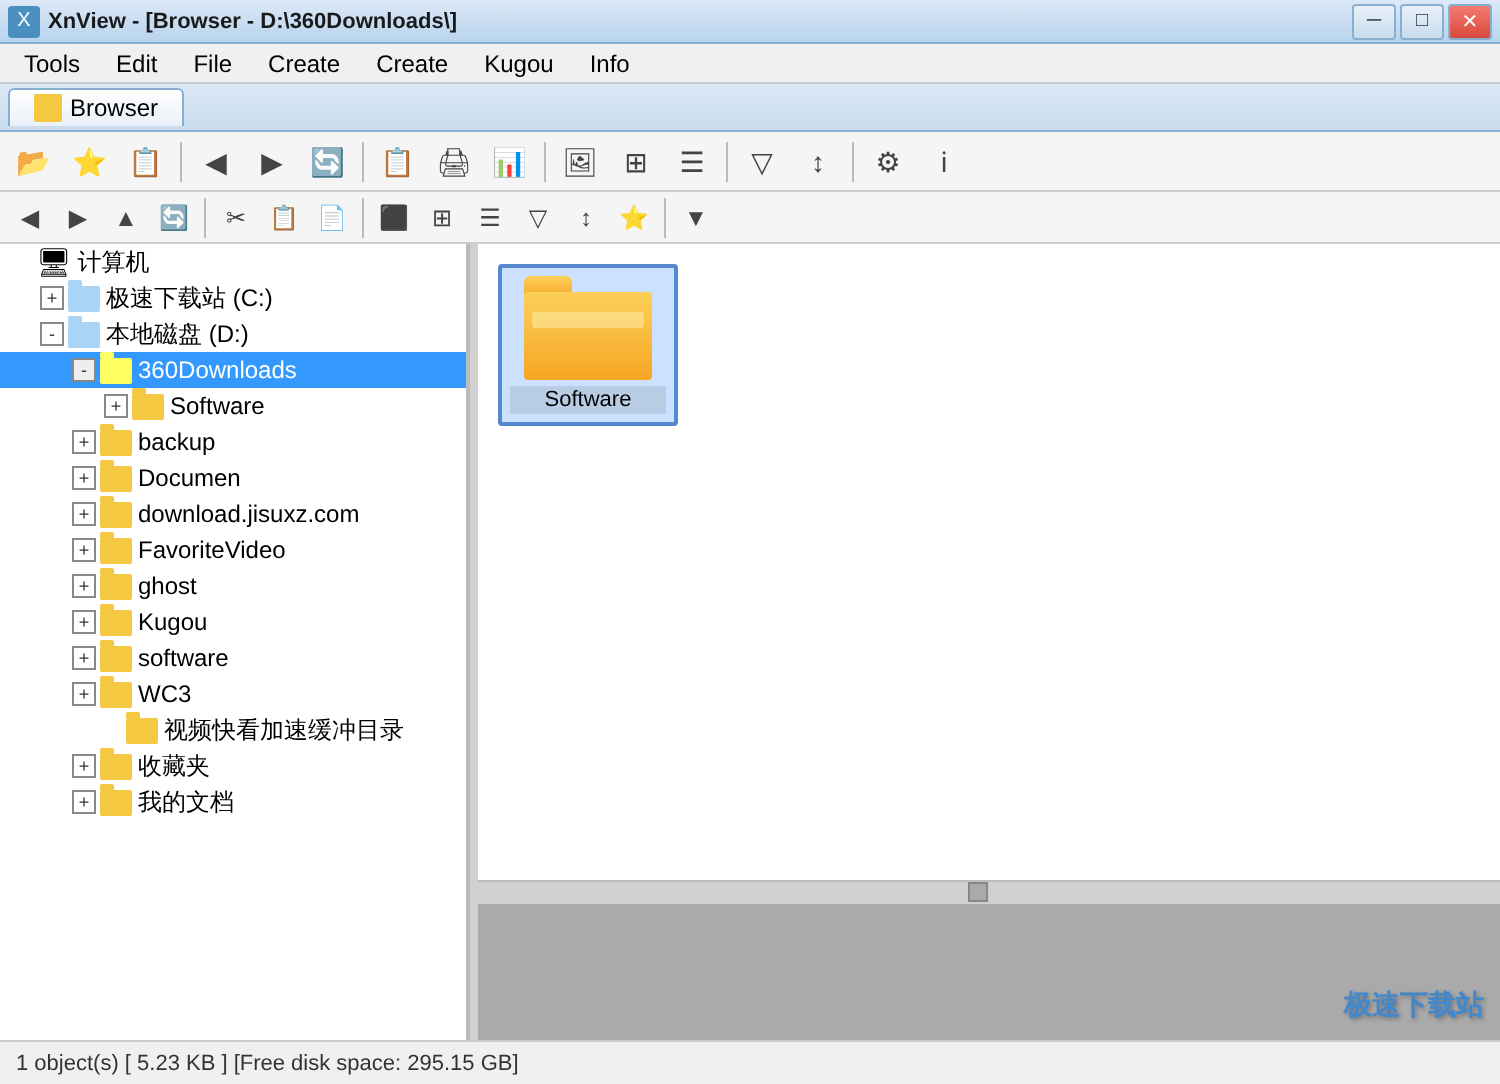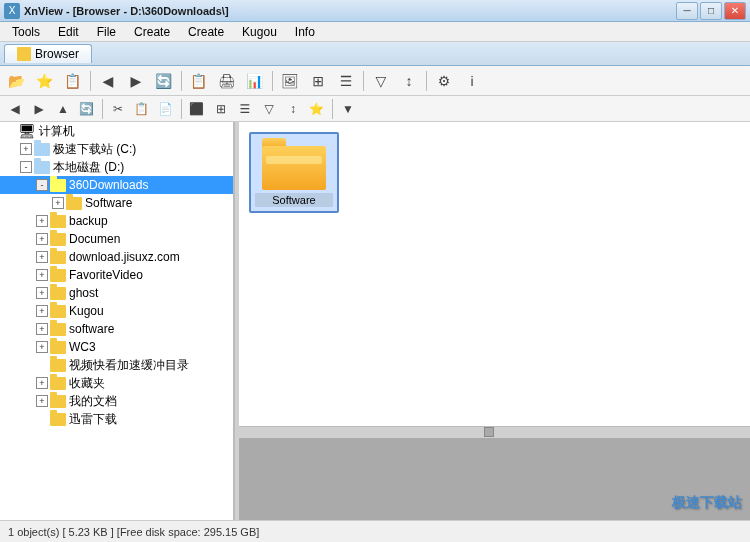--- a/index.html
+++ b/index.html
@@ -437,47 +437,41 @@
     </div>
 
     <div class="tree-item" style="padding-left: 4px;">
       <span style="width:32px; display:inline-block;"></span>
       <span class="expand-btn">+</span>
       <div class="folder-icon"></div>
       <span>WC3</span>
     </div>
 
 
-    <div class="tree-item" style="padding-left: 4px;">
+    <div class="tree-item" style="padding-left: 4px; margin-left: 13px;">
       <span style="width:32px; display:inline-block;"></span>
       <span class="expand-placeholder"></span>
       <div class="folder-icon"></div>
       <span>视频快看加速缓冲目录</span>
     </div>
 
     <div class="tree-item" style="padding-left: 4px;">
       <span style="width:32px; display:inline-block;"></span>
       <span class="expand-btn">+</span>
       <div class="folder-icon"></div>
       <span>收藏夹</span>
     </div>
 
     <div class="tree-item" style="padding-left: 4px;">
       <span style="width:32px; display:inline-block;"></span>
       <span class="expand-btn">+</span>
       <div class="folder-icon"></div>
       <span>我的文档</span>
     </div>
 
-    <div class="tree-item" style="padding-left: 4px;">
-      <span style="width:32px; display:inline-block;"></span>
-      <span class="expand-placeholder"></span>
-      <div class="folder-icon"></div>
-      <span>迅雷下载</span>
-    </div>
   </div>
 
   <div class="splitter"></div>
 
   <div class="content-panel">
     <div class="content-inner">
 
       <div class="file-item selected">
         <div class="big-folder">
           <div class="big-folder-tab"></div>
@@ -485,21 +479,21 @@
             <div class="big-folder-shine"></div>
           </div>
         </div>
         <div class="file-label">Software</div>
       </div>
     </div>
 
     <div style="height:12px; background: #d0d0d0; border-top: 1px solid #bbb; position:relative;">
       <div style="position:absolute; left: 48%; width:10px; height:10px; background:#aaa; border:1px solid #888;"></div>
     </div>
-    <div style="height:82px; background: #aaaaaa;">
+    <div style="height:68px; background: #aaaaaa;">
 
       <div style="position:relative; height:100%; display:flex; align-items:flex-end; justify-content:flex-end; padding:8px;">
         <span class="watermark" style="color:#4488cc; font-size:14px; font-weight:bold; text-shadow: 1px 1px 2px rgba(0,0,0,0.3);">极速下载站</span>
       </div>
     </div>
   </div>
 </div>
 
 <div class="status-bar">
   <span>1 object(s) [ 5.23 KB ] [Free disk space: 295.15 GB]</span>

